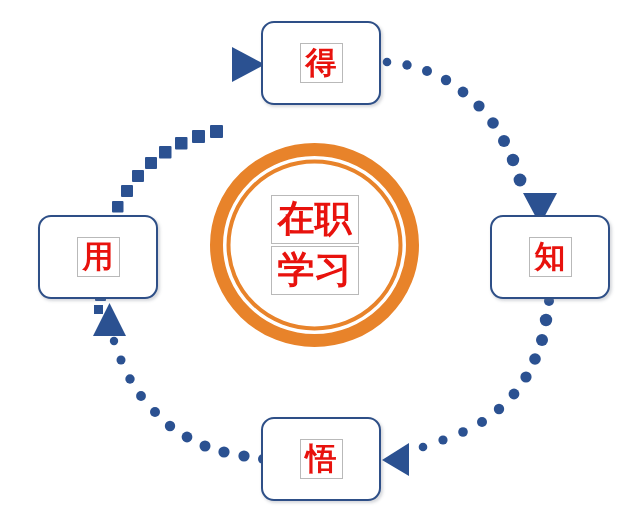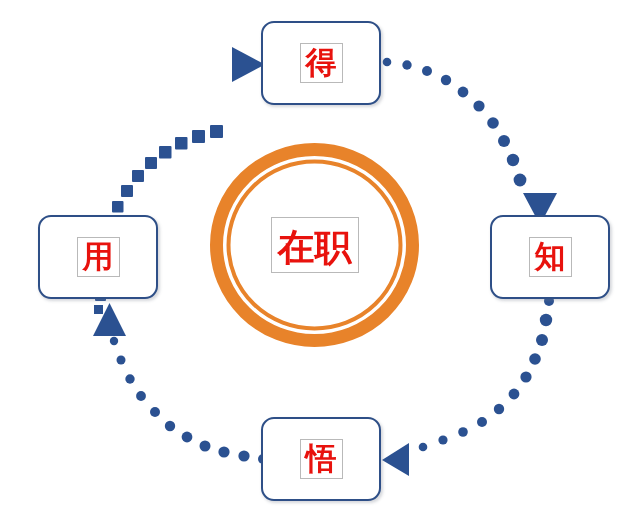--- a/index.html
+++ b/index.html
@@ -87,21 +87,21 @@
   }
   .center-line {
     display: block;
     box-sizing: border-box;
     border: 1px solid #b9b9b9;
     color: #e8120d;
     font-family: "DejaVu Serif", "Liberation Serif", serif;
     font-weight: 700;
     font-size: 37px;
     line-height: 1.1;
-    padding: 9px 6px 4px 6px;
+    padding: 2px 6px 4px 6px;
     white-space: nowrap;
     background: transparent;
   }
 </style>
 </head>
 <body>
 
 <div id="diagram-canvas">
 
   <svg id="cycle-svg" viewBox="0 0 636 509">
@@ -178,20 +178,21 @@
     </g>
   </svg>
 
   <div id="center-hub">
     <svg id="center-ring-svg" viewBox="0 0 215 210">
       <ellipse cx="107.5" cy="105" rx="98" ry="95.5" fill="none" stroke="#e8832a" stroke-width="13"></ellipse>
       <ellipse cx="107.5" cy="105" rx="86" ry="83.5" fill="none" stroke="#e8832a" stroke-width="4"></ellipse>
     </svg>
     <div id="center-text">
       <span class="center-line">在职</span>
+      <span class="center-line">学习</span>
     </div>
   </div>
 
   <div class="node-box" id="node-top">
     <span class="node-char">得</span>
   </div>
 
   <div class="node-box" id="node-right">
     <span class="node-char">知</span>
   </div>

